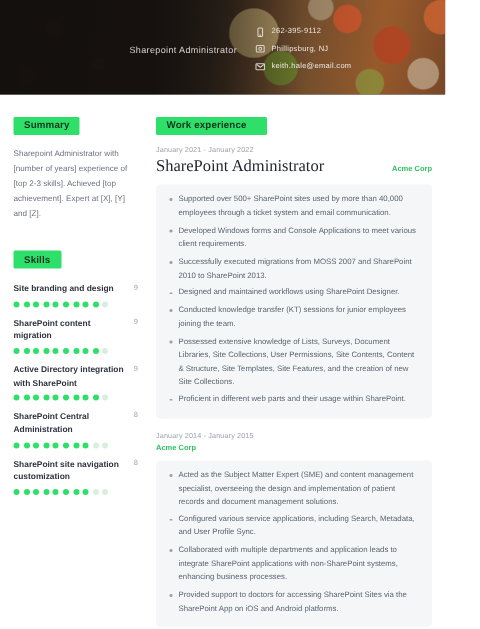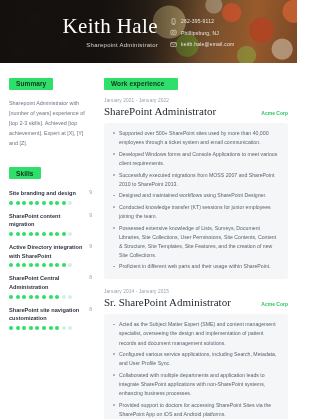--- a/index.html
+++ b/index.html
@@ -93,21 +93,20 @@
 </head>
 <body>
 
 <div id="page">
 
   <div class="banner">
     <div class="banner-photo"></div>
     <div class="banner-fade"></div>
     <div class="banner-inner">
       <div class="name-block">
-        <div class="full-name">Keith Hale</div>
         <div class="job-title">Sharepoint Administrator</div>
       </div>
       <div class="contacts">
 
         <div class="contact-row">
           <span class="c-ico">
             <svg viewBox="0 0 16 16" fill="none" stroke="#ece7e1" stroke-width="1.6">
               <rect x="4.5" y="1.5" width="7" height="13" rx="1.5"></rect>
               <line x1="6.8" y1="12.4" x2="9.2" y2="12.4"></line>
             </svg>
@@ -265,21 +264,20 @@
                 <li>Designed and maintained workflows using SharePoint Designer.</li>
                 <li>Conducted knowledge transfer (KT) sessions for junior employees joining the team.</li>
                 <li>Possessed extensive knowledge of Lists, Surveys, Document Libraries, Site Collections, User Permissions, Site Contents, Content &amp; Structure, Site Templates, Site Features, and the creation of new Site Collections.</li>
                 <li>Proficient in different web parts and their usage within SharePoint.</li>
               </ul>
             </div>
           </div>
           <div class="job">
             <div class="job-dates">January 2014 - January 2015</div>
             <div class="job-head">
-              <div class="job-role">Sr. SharePoint Administrator</div>
               <div class="job-company">Acme Corp</div>
             </div>
             <div class="job-card">
               <ul class="bullets">
                 <li>Acted as the Subject Matter Expert (SME) and content management specialist, overseeing the design and implementation of patient records and document management solutions.</li>
                 <li>Configured various service applications, including Search, Metadata, and User Profile Sync.</li>
                 <li>Collaborated with multiple departments and application leads to integrate SharePoint applications with non-SharePoint systems, enhancing business processes.</li>
                 <li>Provided support to doctors for accessing SharePoint Sites via the SharePoint App on iOS and Android platforms.</li>
               </ul>
             </div>

